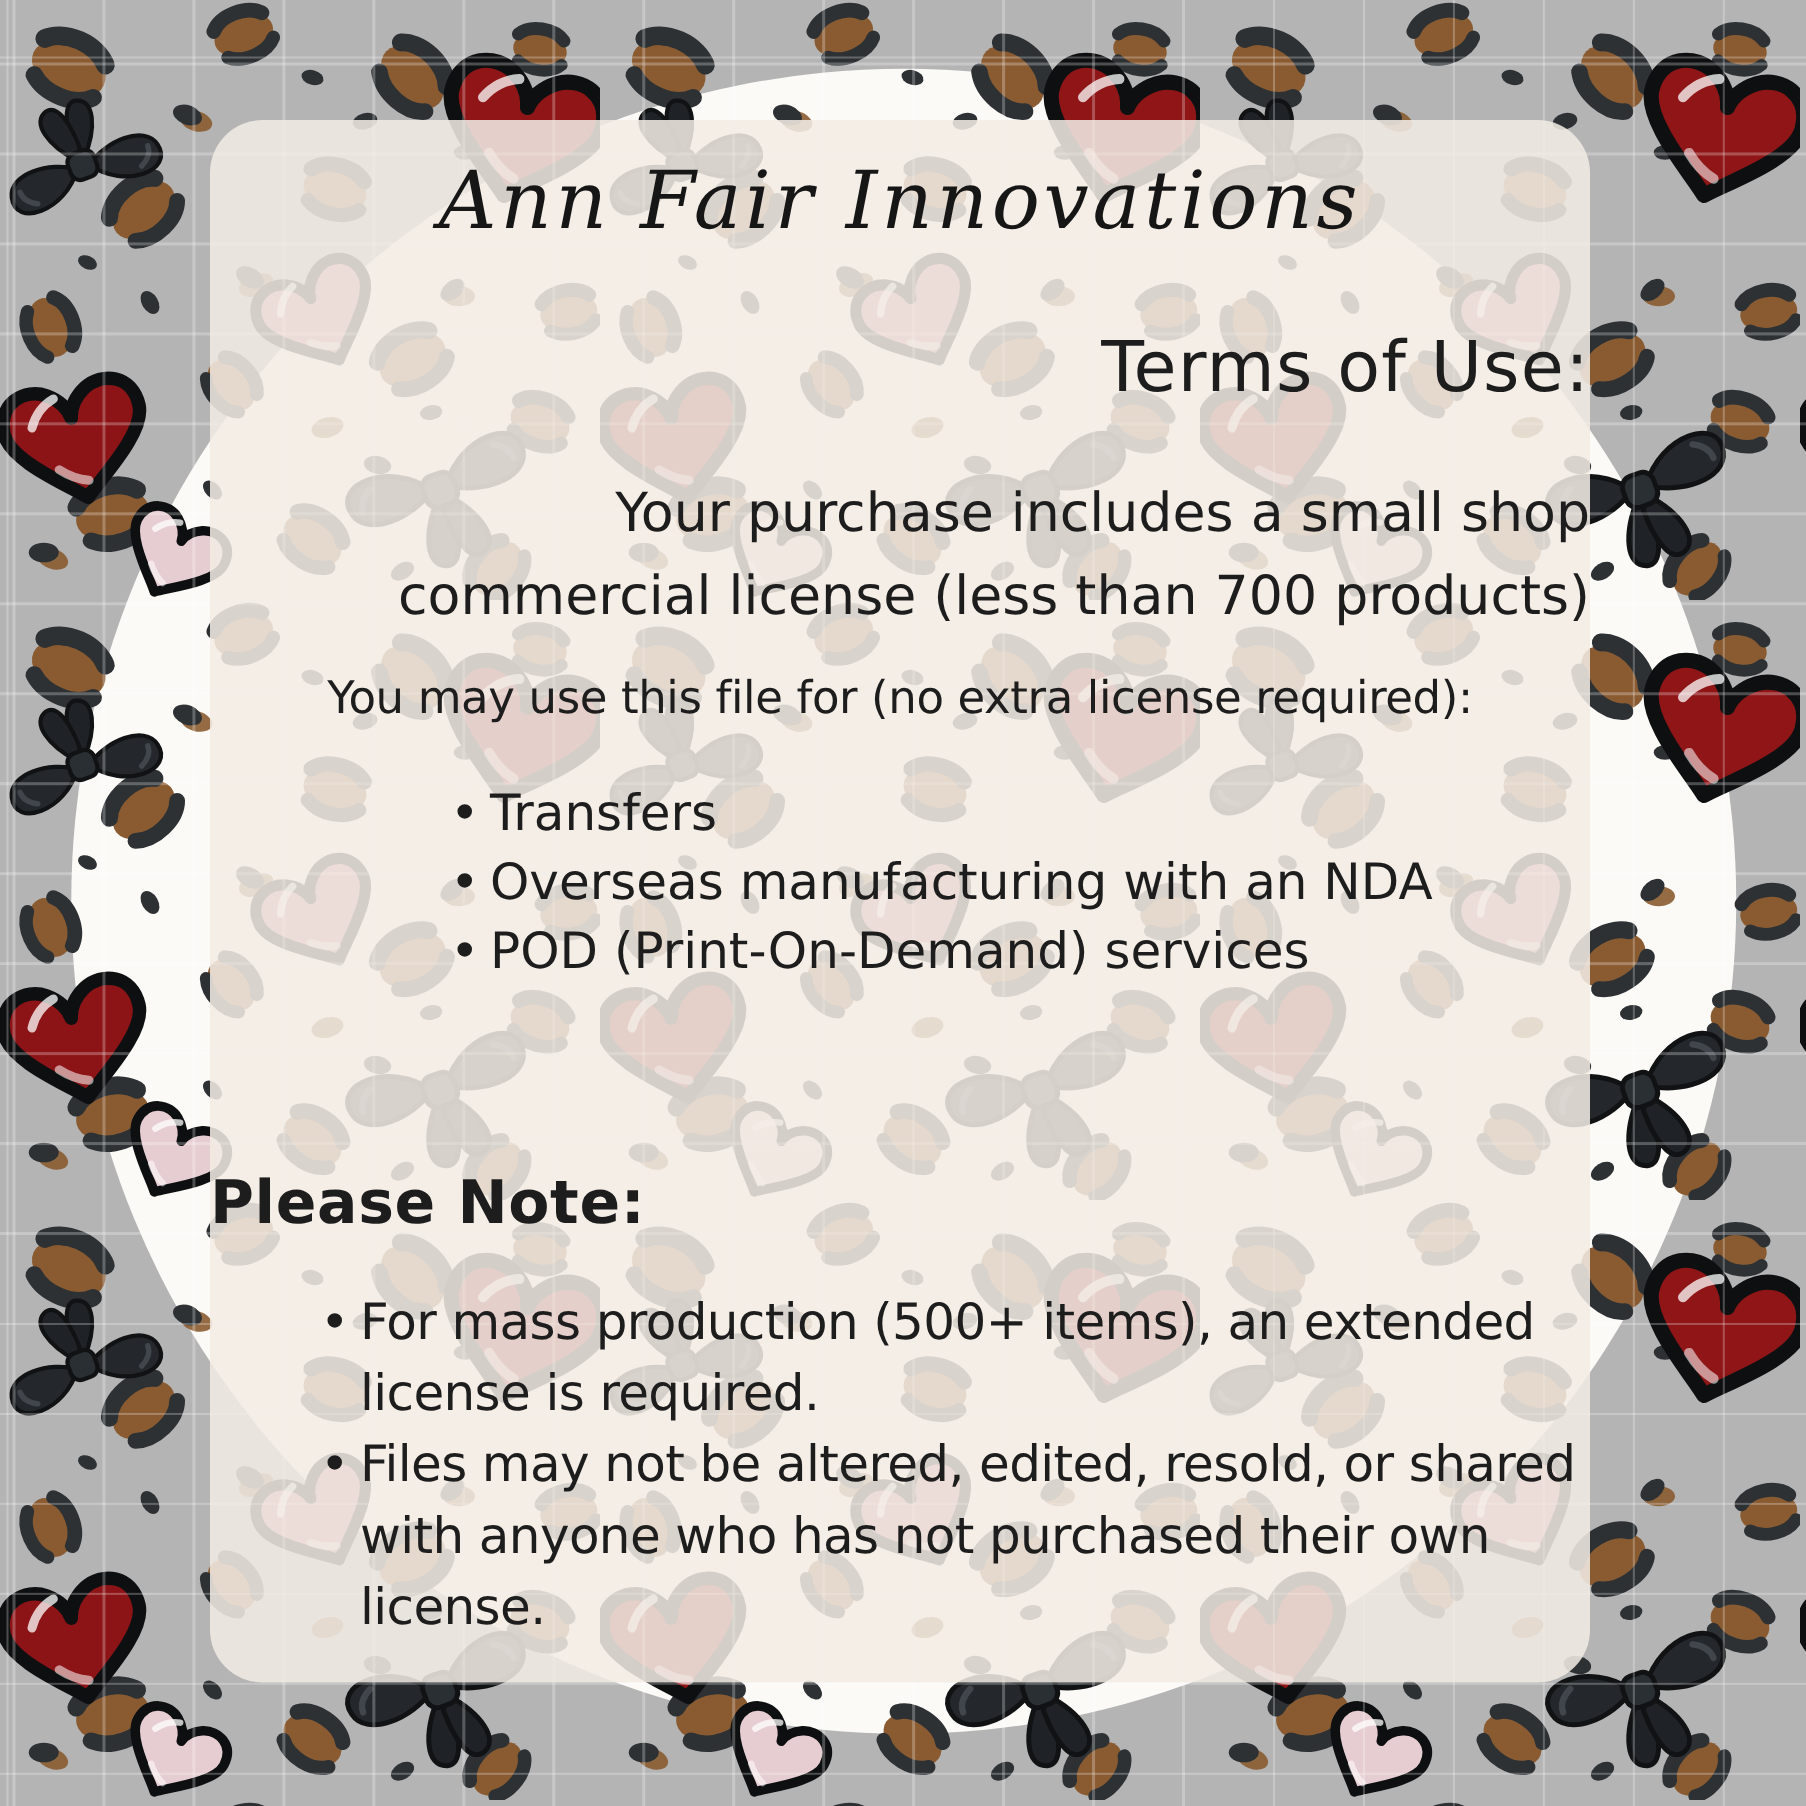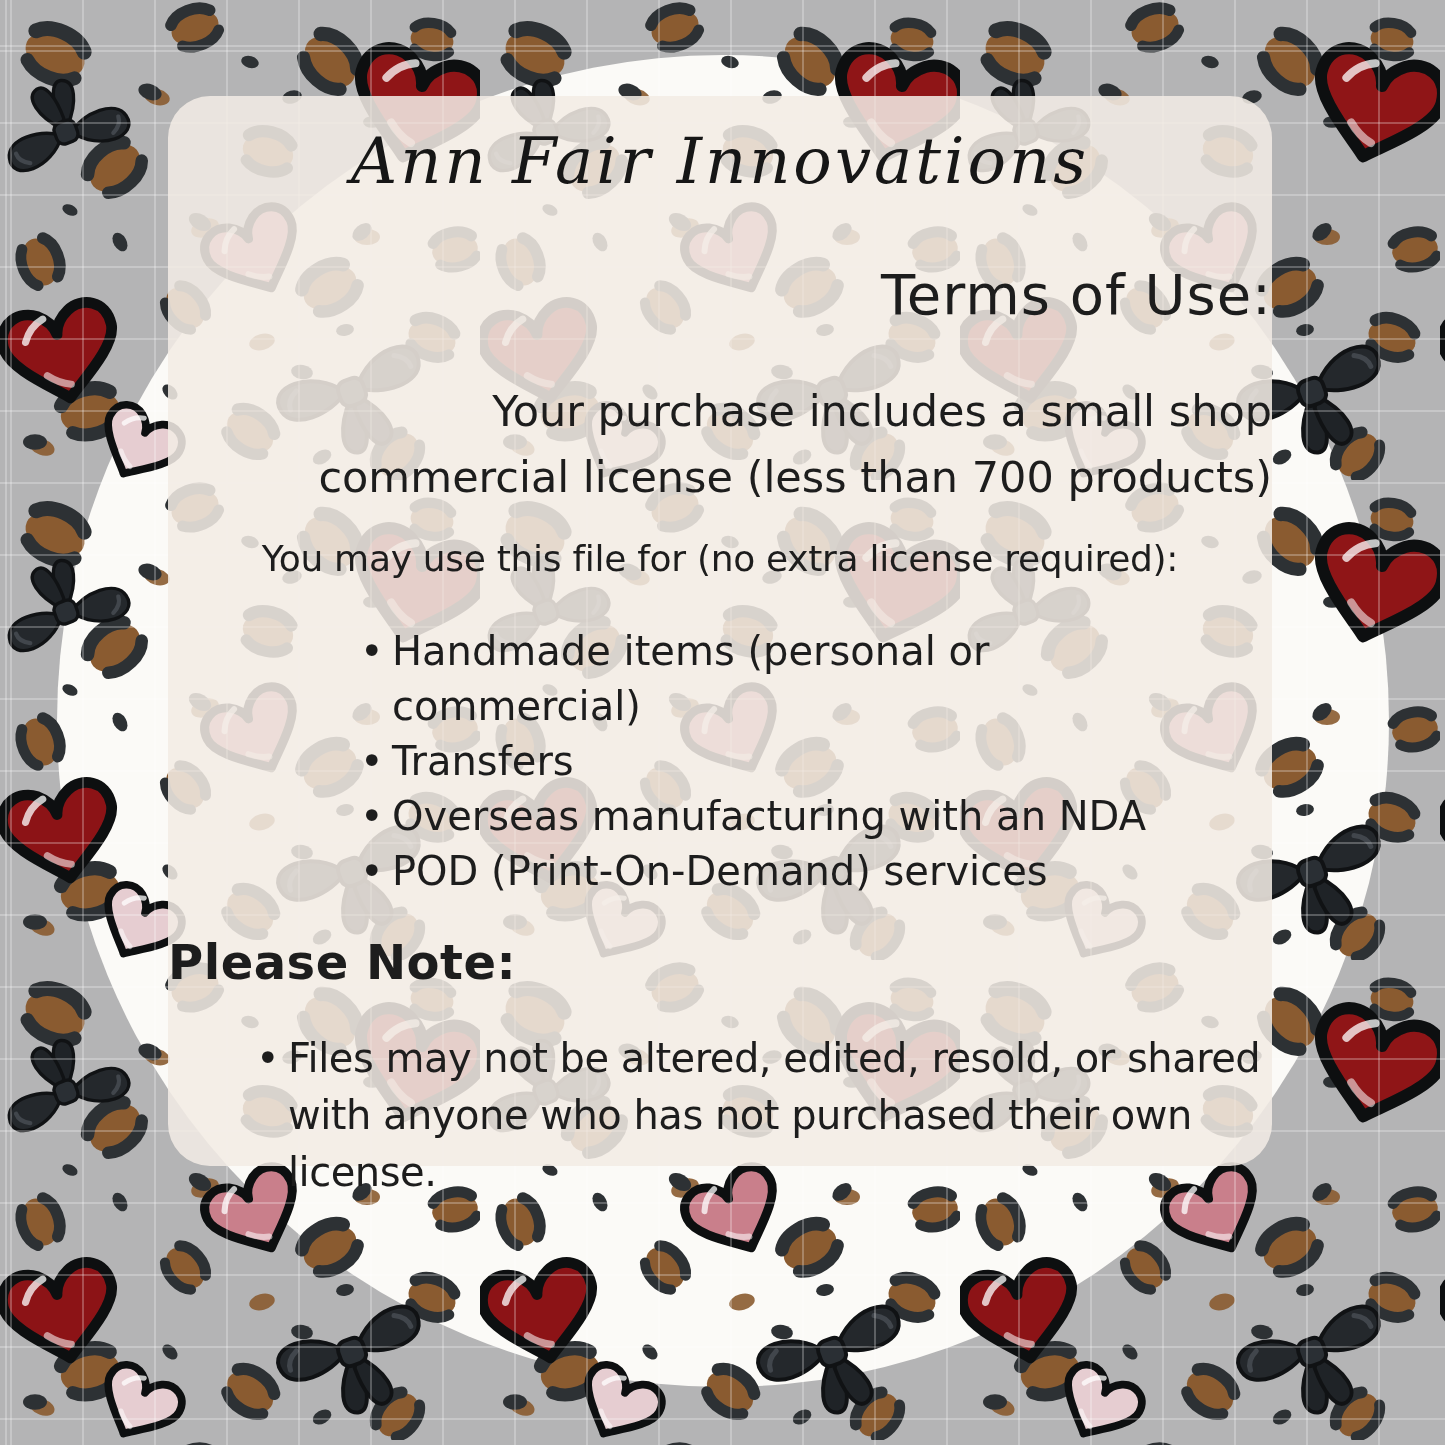--- a/index.html
+++ b/index.html
@@ -13,21 +13,21 @@
   }
   .pattern-layer{position:absolute;left:0;top:0;}
   .grid-overlay{
     position:absolute;inset:0;
     background-image:
       repeating-linear-gradient(to right, rgba(255,255,255,0.26) 0px, rgba(255,255,255,0.26) 2px, transparent 2px, transparent 72px),
       repeating-linear-gradient(to bottom, rgba(255,255,255,0.26) 0px, rgba(255,255,255,0.26) 2px, transparent 2px, transparent 72px);
     background-position:10px 50px;
   }
   .panel{
-    position:absolute;left:168px;top:96px;width:1104px;height:1070px;
+    position:absolute;left:168px;top:96px;width:1104px;height:1250px;
     border-radius:42px;background:rgba(242,236,229,0.87);
     font-family:"DejaVu Sans","Liberation Sans",sans-serif;color:#1d1d1d;
   }
   .brand{
     position:absolute;top:28px;left:0;right:0;text-align:center;
     font-family:"DejaVu Serif","Liberation Serif",serif;font-style:italic;
     font-size:64px;letter-spacing:3px;color:#161616;white-space:nowrap;
   }
   .heading{
     position:absolute;top:166px;left:0;right:0;text-align:right;
@@ -139,26 +139,26 @@
     <div class="heading">Terms of Use:</div>
 
     <div class="intro">
       <div class="intro-line">Your purchase includes a small shop</div>
       <div class="intro-line">commercial license (less than 700 products)</div>
     </div>
 
     <div class="subtitle">You may use this file for (no extra license required):</div>
 
     <ul class="list list-1">
-      <li>Handmade items (personal or commercial)</li>
       <li>Transfers</li>
       <li>Overseas manufacturing with an NDA</li>
       <li>POD (Print-On-Demand) services</li>
     </ul>
 
     <div class="note-heading">Please Note:</div>
 
     <ul class="list list-2">
+      <li>For mass production (500+ items), an extended license is required.</li>
       <li>Files may not be altered, edited, resold, or shared with anyone who has not purchased their own license.</li>
     </ul>
   </div>
 
 </div>
 
 </body></html>

